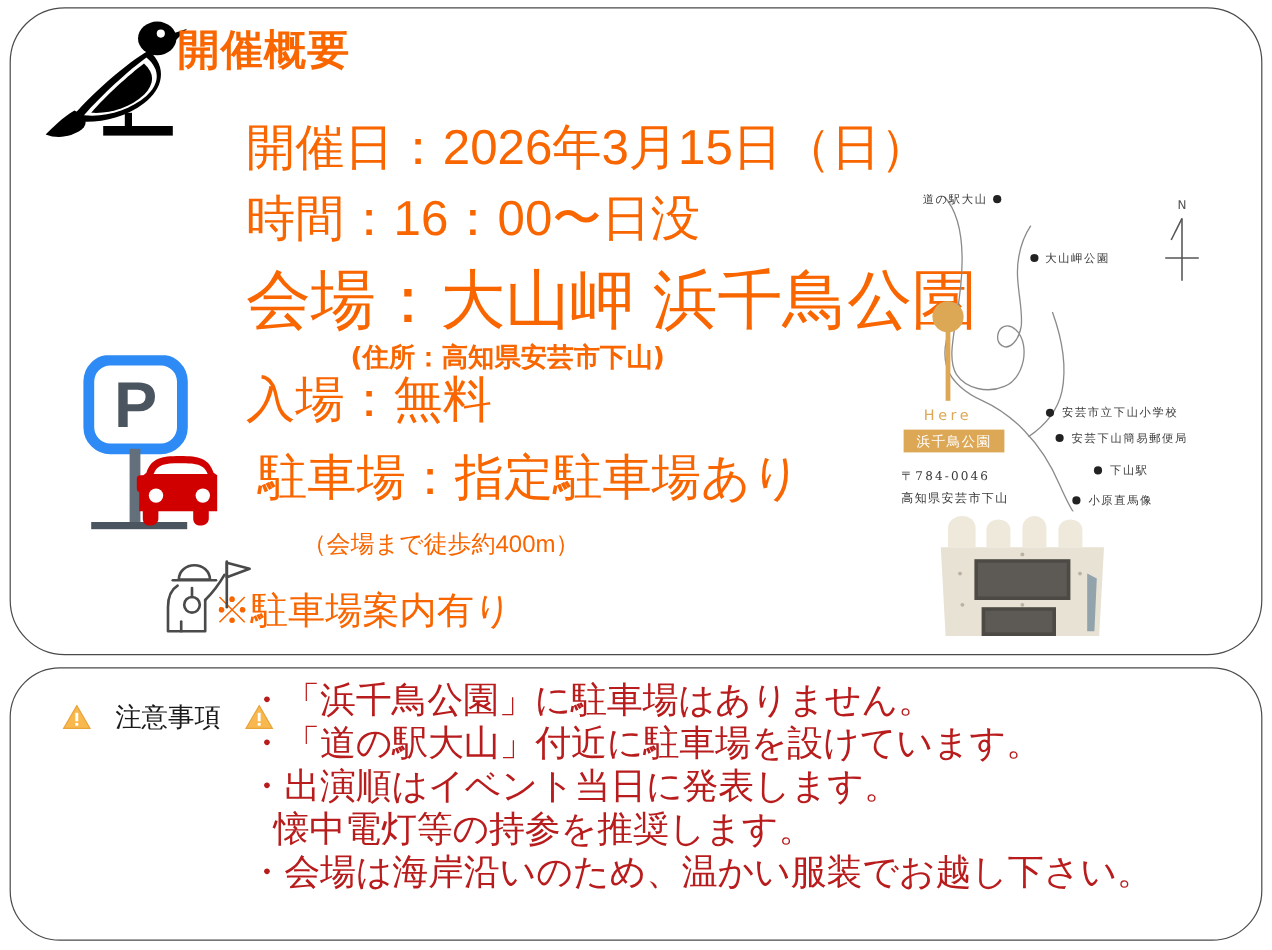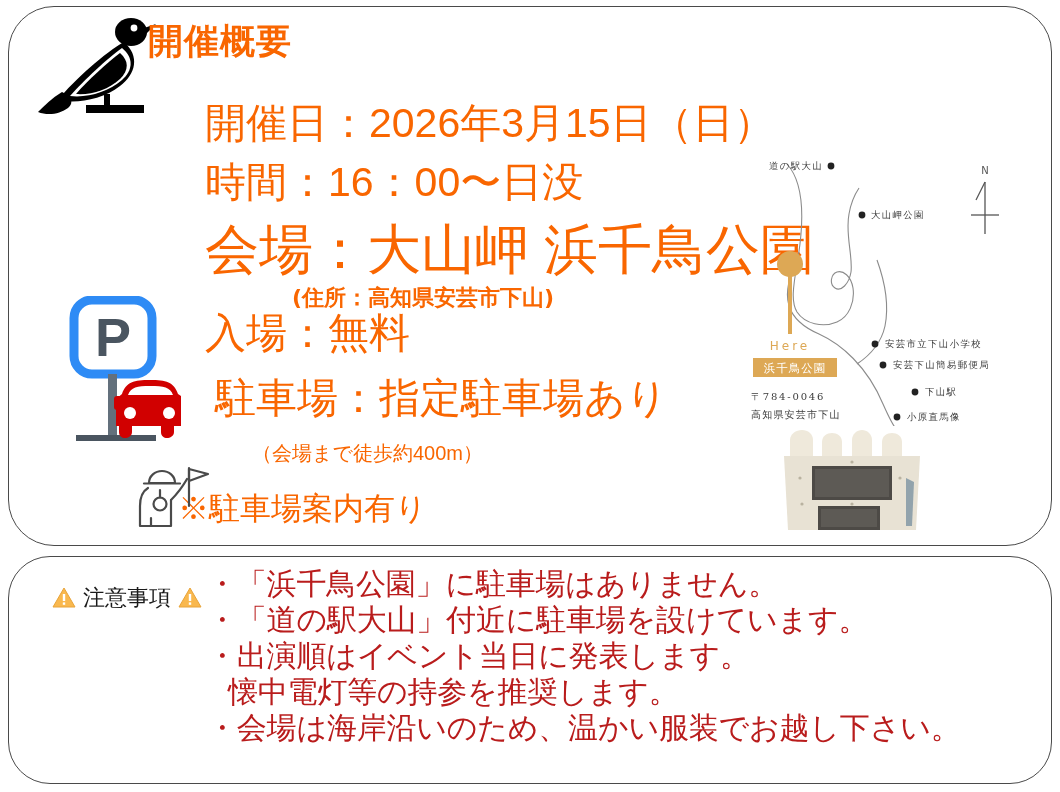--- a/index.html
+++ b/index.html
@@ -58,21 +58,21 @@
 
   
   #map{position:absolute;left:745px;top:152px;width:268px;height:278px;}
   #map-photo{position:absolute;left:766px;top:426px;width:172px;height:108px;}
 
   
   #notice-title{
     position:absolute;left:52px;top:583px;
     font-size:22px;color:#1a1a1a;white-space:nowrap;
     font-family:"DejaVu Sans","Liberation Sans",sans-serif;
-    display:flex;align-items:center;gap:7px;
+    display:flex;align-items:center;gap:20px;
   }
   #notice-list{
     position:absolute;left:207px;top:566px;width:830px;
   }
   .notice-item{
     color:#b91c1c;
     font-size:30px;
     line-height:36px;
     font-family:Liberation Sans, sans-serif;
     white-space:nowrap;

